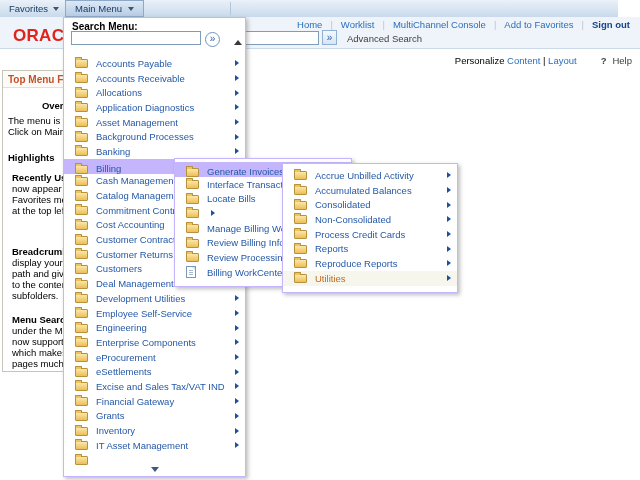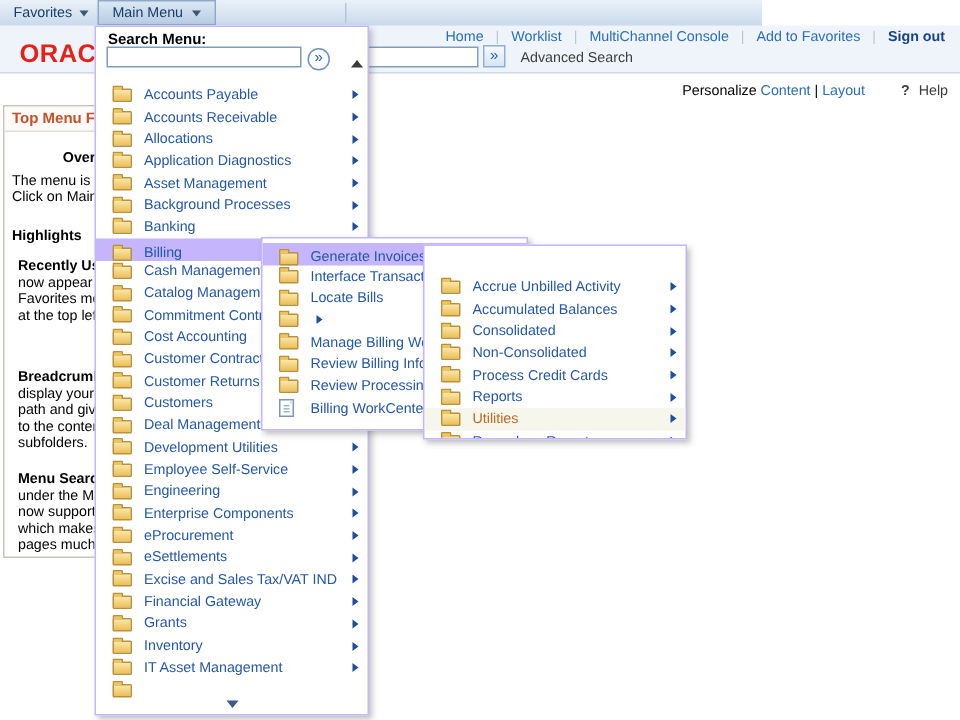--- a/index.html
+++ b/index.html
@@ -1,21 +1,21 @@
 <!DOCTYPE html>
 <html><head>
 <meta charset="utf-8">
 <style>
   html,body{margin:0;padding:0;background:#fff;}
   #canvas{position:relative;width:640px;height:480px;background:#fff;overflow:hidden;
           font-family:"Liberation Sans",sans-serif;-webkit-font-smoothing:antialiased;}
 
   
-  .topbar{position:absolute;top:0;left:0;width:508px;height:17px;
-          background:linear-gradient(#eaf1f8,#c9daec);border-bottom:1px solid #a9bdd5;}
+  .topbar{position:absolute;top:0;left:0;width:584px;height:17px;
+          background:linear-gradient(#eaf1f8,#c9daec);border-bottom:1px solid #a9bdd5;padding-left:34px;}
   .fav-tab{position:absolute;left:9px;top:2px;height:13px;display:flex;align-items:center;gap:5px;
            font-size:9.5px;color:#173c66;cursor:pointer;}
   .mm-tab{position:absolute;left:65px;top:0px;height:17px;box-sizing:border-box;padding:0 9px;
           display:flex;align-items:center;gap:6px;font-size:9.5px;color:#173c66;
           background:linear-gradient(#dce8f4,#b7cce4);border:1px solid #8ea9c8;cursor:pointer;}
   .tab-sep{position:absolute;left:230px;top:2px;width:1px;height:13px;background:#b3c5da;}
   .tri-down-sm{width:0;height:0;border-top:4px solid #3c5674;border-left:3.5px solid transparent;border-right:3.5px solid transparent;}
 
   
   .subbar{position:absolute;top:17px;left:0;width:640px;height:31px;background:#eff4fa;border-bottom:1px solid #ccd9e8;}
@@ -48,21 +48,21 @@
   .intro{margin-top:4px;}
   .hl-heading{font-weight:bold;margin-top:15px;}
   .pb{margin-left:4px;}
   .pb1{margin-top:9px;}  .pb2{margin-top:30px;}  .pb3{margin-top:13px;}
 
   
   .panel{position:absolute;background:#fff;border:1px solid #c4b5fd;box-sizing:border-box;
          overflow:hidden;box-shadow:2px 2px 4px rgba(110,110,110,.45);}
   .menu1{left:63px;top:17px;width:183px;height:460px;z-index:10;}
   .menu2{left:174px;top:158px;width:178px;height:129px;z-index:20;padding-top:3px;}
-  .menu3{left:282px;top:163px;width:176px;height:130px;z-index:30;padding-top:20px;}
+  .menu3{left:282px;top:163px;width:176px;height:130px;z-index:30;padding-top:4px;}
 
   .sm-label{position:absolute;left:8px;top:3px;font-size:10px;font-weight:bold;color:#000;}
   .sm-input{position:absolute;left:7px;top:13px;width:130px;height:14px;box-sizing:border-box;
             border:1px solid #7f9db9;font-size:10px;padding:0 2px;}
   .sm-go{position:absolute;left:141px;top:14px;width:13px;height:13px;border-radius:50%;
          border:1px solid #6f94c4;color:#2a62ad;font-size:10px;line-height:11px;text-align:center;cursor:pointer;}
   .tri-up{position:absolute;left:170px;top:22px;width:0;height:0;cursor:pointer;
           border-bottom:5px solid #3a3a3a;border-left:4px solid transparent;border-right:4px solid transparent;}
   .menu-list{position:absolute;top:38px;left:0;right:0;}
 
@@ -375,25 +375,25 @@
       <div class="m-row">
         <span class="folder"></span>
         <span class="lbl">Process Credit Cards</span>
         <span class="tri-right"></span>
       </div>
       <div class="m-row">
         <span class="folder"></span>
         <span class="lbl">Reports</span>
         <span class="tri-right"></span>
       </div>
+      <div class="m-row">
+        <span class="folder"></span>
+        <span class="lbl">Reproduce Reports</span>
+        <span class="tri-right"></span>
+      </div>
       <div class="m-row hover-row">
         <span class="folder"></span>
         <span class="lbl">Utilities</span>
         <span class="tri-right"></span>
       </div>
-      <div class="m-row">
-        <span class="folder"></span>
-        <span class="lbl">Reproduce Reports</span>
-        <span class="tri-right"></span>
-      </div>
     </div>
 
 </div>
 
 </body></html>

